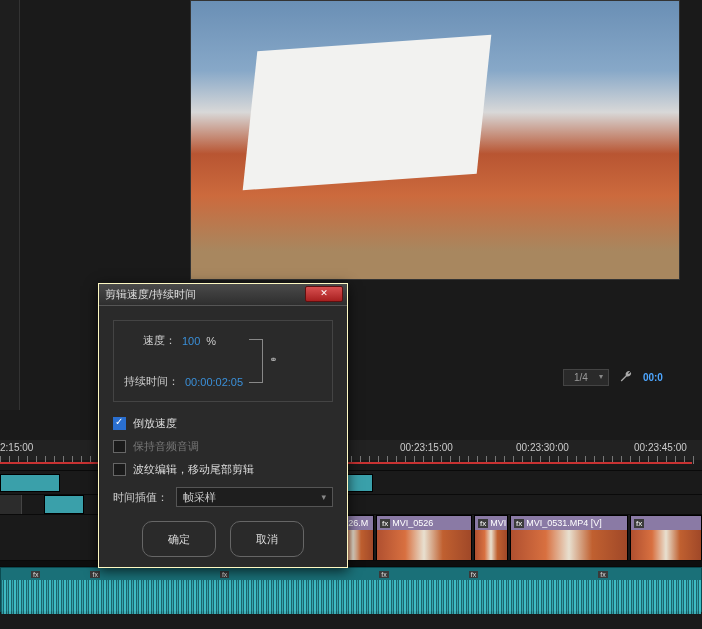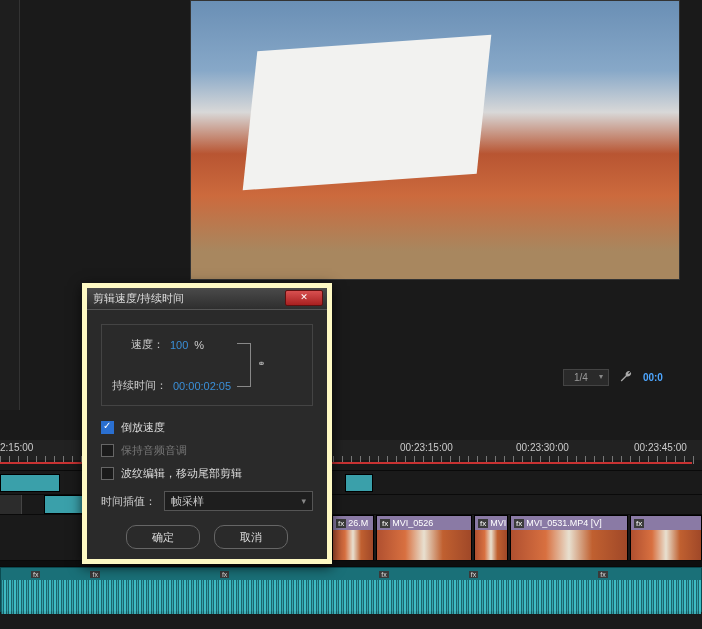--- a/index.html
+++ b/index.html
@@ -42,21 +42,21 @@
 .vclip-head .fx { background: #3a3a3a; padding: 0 2px; font-size: 8px; }
 .vclip-thumb { height: 32px; background: linear-gradient(90deg, #b05030 0%, #d87040 30%, #e8e0d0 50%, #c06030 70%, #a04828 100%); }
 
 .a-track { height: 46px; position: relative; border-top: 1px solid #0a0a0a; }
 .aclip { position: absolute; top: 0; height: 100%; background: #2a9098; border: 1px solid #0a4a50; }
 .aclip-head { height: 12px; background: #1a7078; display: flex; align-items: center; }
 .aclip-head .fx { background: #3a3a3a; color: #ddd; font-size: 7px; padding: 0 2px; margin-left: 2px; }
 .wave { height: 34px; background: repeating-linear-gradient(90deg, #1a6068 0 1px, #35a8b0 1px 2px, #1a6068 2px 3px, #40c0c8 3px 5px); opacity: .9; }
 
 
-.dialog { position: absolute; left: 82px; top: 283px; width: 250px; background: #2a2a2a; border: 5px solid #fef9c3; box-shadow: 0 3px 12px rgba(0,0,0,.7); }
+.dialog { position: absolute; left: 98px; top: 283px; width: 250px; background: #2a2a2a; border: 1px solid #fef9c3; box-shadow: 0 3px 12px rgba(0,0,0,.7); }
 .dlg-title { height: 22px; background: linear-gradient(#4a4a4a, #2e2e2e); border-bottom: 1px solid #555; display: flex; align-items: center; padding: 0 6px; color: #ddd; font-size: 11px; position: relative; }
 .dlg-close { position: absolute; right: 4px; top: 2px; width: 38px; height: 16px; background: linear-gradient(#d85050, #a82020); border: 1px solid #601010; border-radius: 2px; color: #fff; text-align: center; line-height: 13px; font-size: 9px; }
 .dlg-body { padding: 14px 14px 10px; }
 .sd-box { border: 1px solid #444; padding: 12px 10px; margin-bottom: 14px; display: flex; align-items: center; }
 .sd-fields { display: flex; flex-direction: column; gap: 26px; }
 .sd-row { display: flex; align-items: center; gap: 6px; font-size: 11px; }
 .sd-label { color: #ccc; min-width: 52px; text-align: right; }
 .sd-val { color: #3a8fd8; }
 .sd-unit { color: #ccc; }
 .bracket { width: 14px; height: 44px; border-top: 1px solid #888; border-right: 1px solid #888; border-bottom: 1px solid #888; margin-left: 6px; }
@@ -67,21 +67,21 @@
 .chk.on { background: #2a6fd0; border-color: #2a6fd0; }
 .chk.on::after { content: "✓"; position: absolute; left: 1px; top: -2px; color: #fff; font-size: 10px; }
 .chk-label { color: #ddd; }
 .chk-label.dim { color: #777; }
 
 .sel-row { display: flex; align-items: center; gap: 8px; margin: 10px 0 14px; font-size: 11px; }
 .select { flex: 1; height: 20px; background: #1e1e1e; border: 1px solid #555; color: #ccc; padding: 0 6px; position: relative; display: flex; align-items: center; }
 .select::after { content: "▾"; position: absolute; right: 6px; color: #888; font-size: 9px; }
 
 .btn-row { display: flex; justify-content: center; gap: 14px; }
-.btn { width: 74px; height: 24px; border: 1px solid #666; border-radius: 10px; background: #2a2a2a; color: #ddd; font-size: 11px; display: flex; align-items: center; justify-content: center; }
+.btn { width: 74px; height: 36px; border: 1px solid #666; border-radius: 10px; background: #2a2a2a; color: #ddd; font-size: 11px; display: flex; align-items: center; justify-content: center; }
 </style>
 </head>
 <body>
 
 <div class="left-panel"></div>
 
 <div class="monitor">
   <div class="preview-img"></div>
 </div>
 

